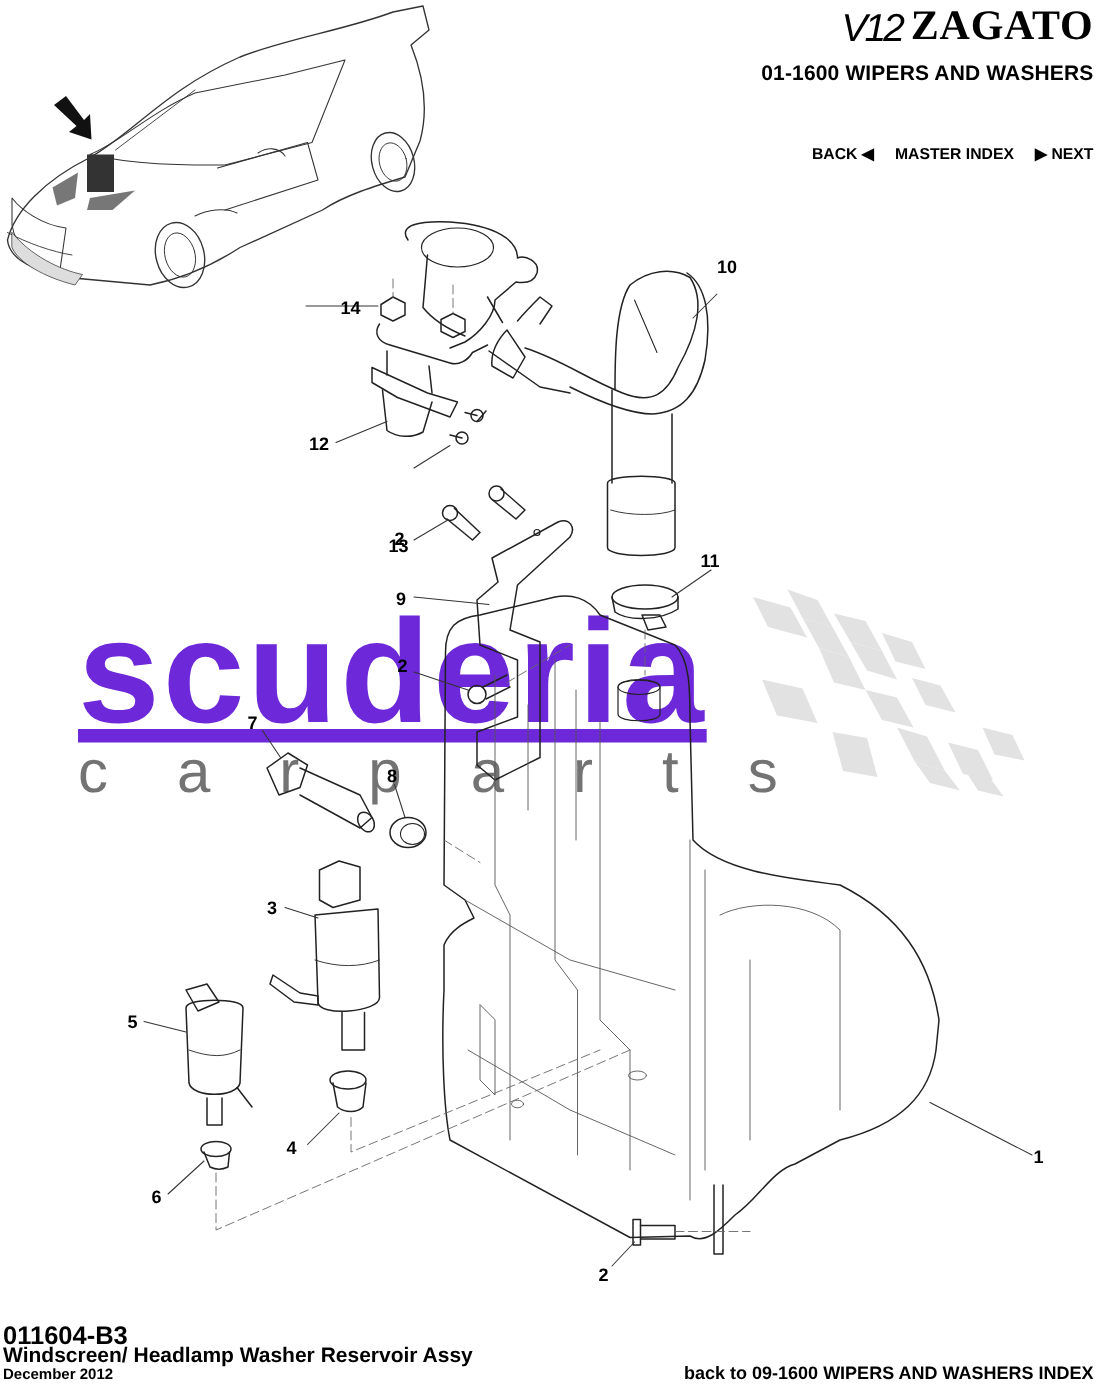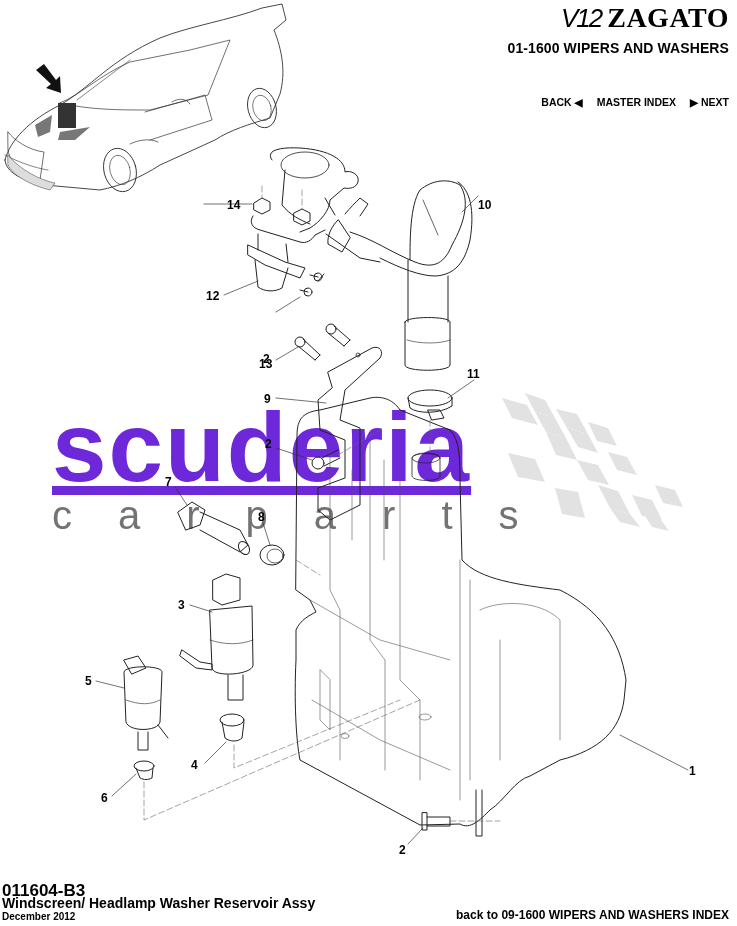--- a/index.html
+++ b/index.html
@@ -245,21 +245,21 @@
 <div class="abs callout" style="left:263px;top:352px;">2</div>
 <div class="abs callout" style="left:265px;top:437px;">2</div>
 <div class="abs callout" style="left:399px;top:843px;">2</div>
 <div class="abs callout" style="left:178px;top:598px;">3</div>
 <div class="abs callout" style="left:191px;top:758px;">4</div>
 <div class="abs callout" style="left:85px;top:674px;">5</div>
 <div class="abs callout" style="left:101px;top:791px;">6</div>
 <div class="abs callout" style="left:165px;top:475px;">7</div>
 <div class="abs callout" style="left:258px;top:510px;">8</div>
 <div class="abs callout" style="left:264px;top:392px;">9</div>
-<div class="abs callout" style="left:478px;top:198px;">10</div>
+<div class="abs callout" style="left:478px;top:171px;">10</div>
 <div class="abs callout" style="left:467px;top:367px;">11</div>
 <div class="abs callout" style="left:206px;top:289px;">12</div>
 <div class="abs callout" style="left:259px;top:313px;margin-top:44px;">13</div>
 <div class="abs callout" style="left:183px;top:198px;margin-left:44px;">14</div>
 
 <div class="abs foot-code">011604-B3</div>
 <div class="abs foot-title">Windscreen/ Headlamp Washer Reservoir Assy</div>
 <div class="abs foot-date">December 2012</div>
 <div class="abs foot-back">back to 09-1600 WIPERS AND WASHERS INDEX</div>
 

